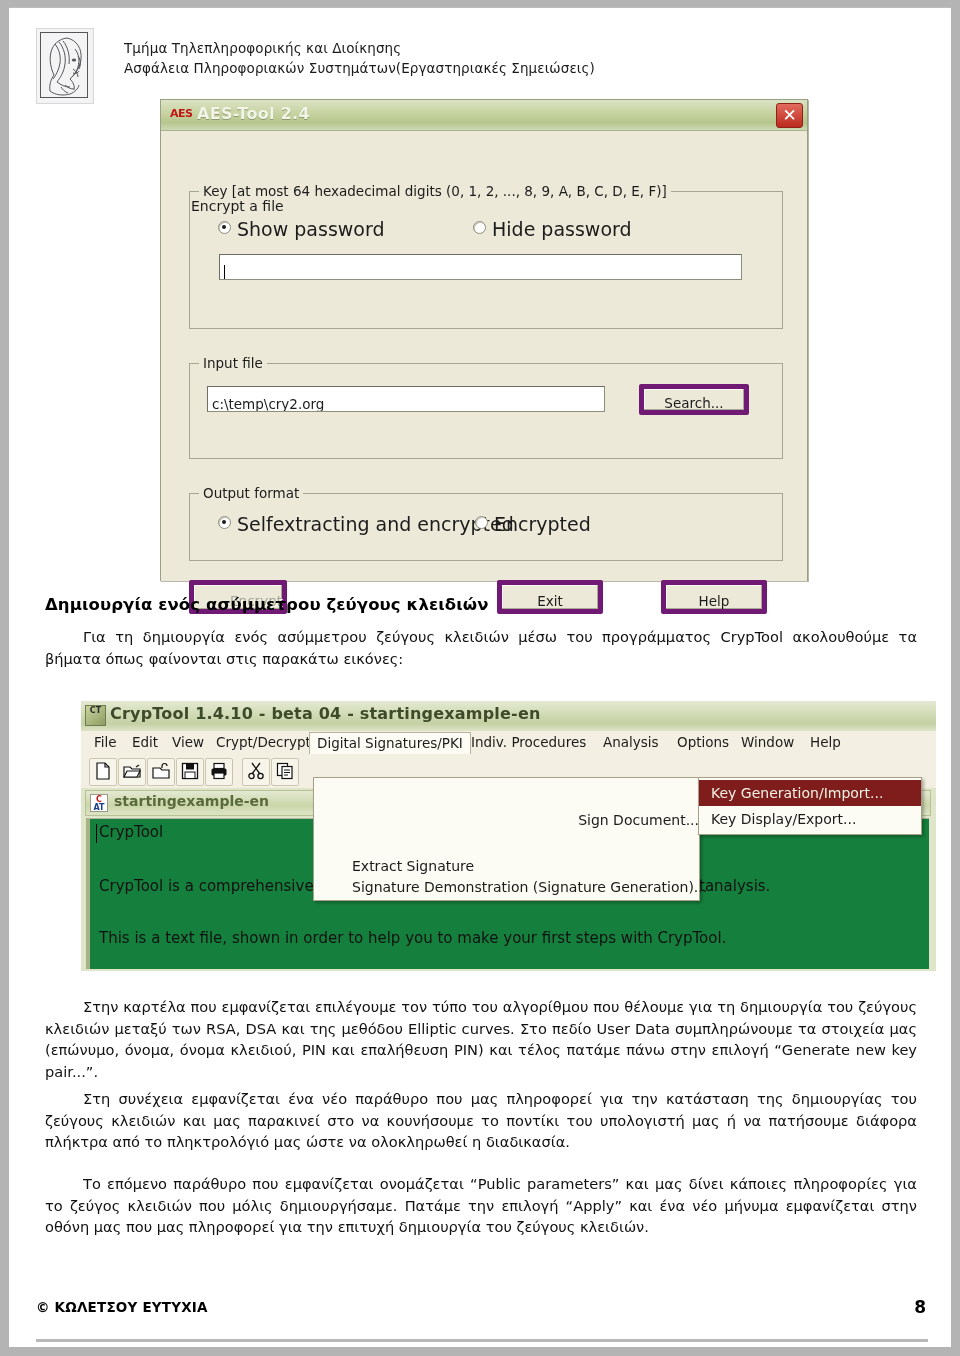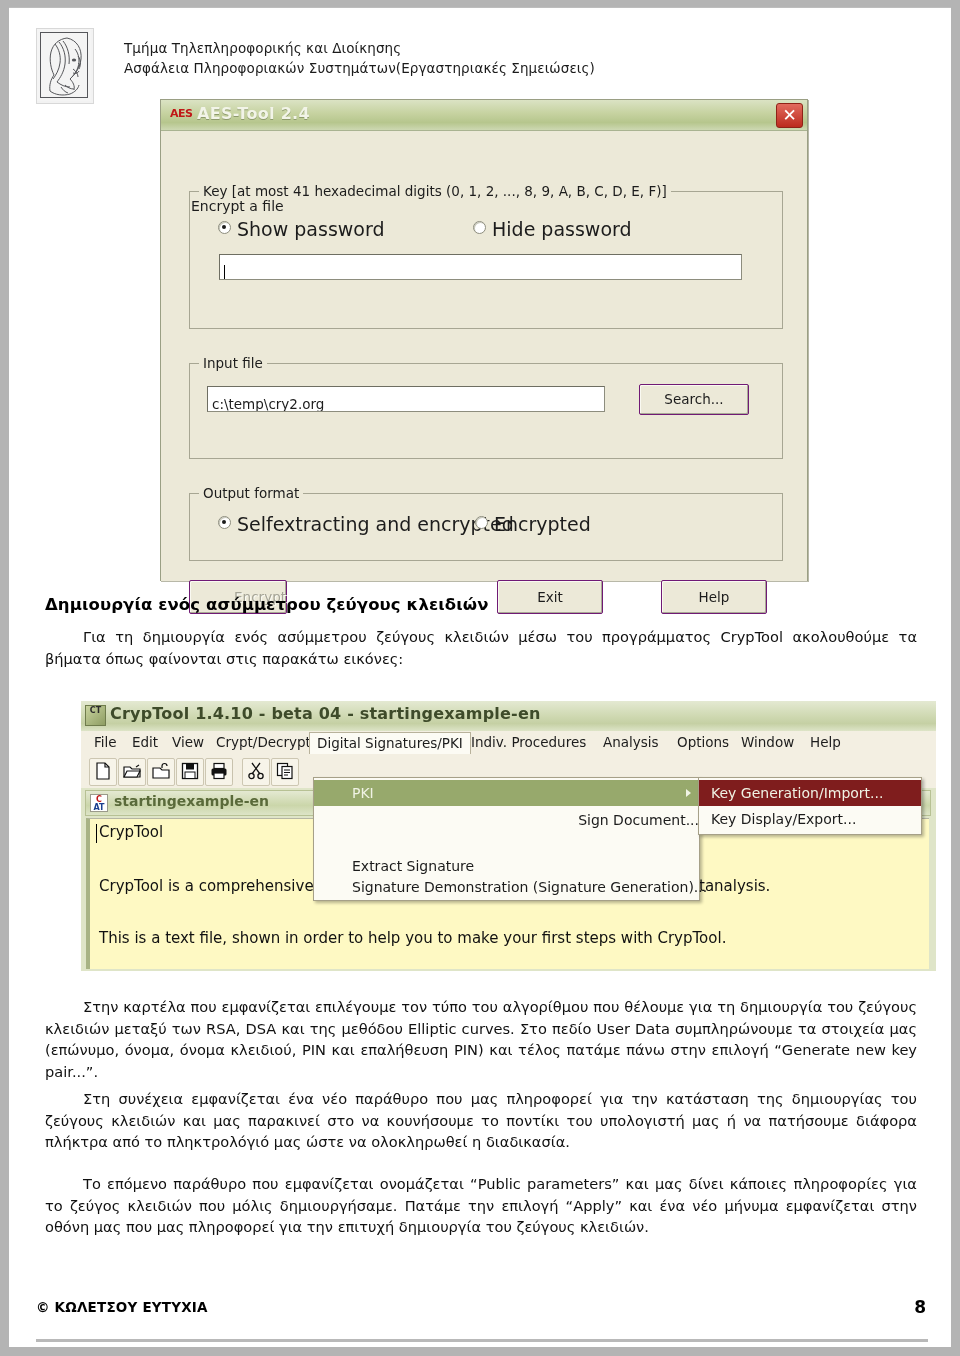--- a/index.html
+++ b/index.html
@@ -120,21 +120,21 @@
     border-top-color:#6e6e62;border-left-color:#6e6e62;
     font-size:13.5px;color:#1c1c1c;
     padding:8px 4px;box-sizing:border-box;line-height:19px;
     white-space:nowrap;overflow:hidden;
   }
   .caret{
     display:inline-block;width:1px;height:14px;background:#000;vertical-align:-2px;
   }
   .btn{
     position:absolute;background:#ece9d8;
-    border:1px solid #701a75;border-radius:2px;
+    border:5px solid #701a75;border-radius:2px;
     box-shadow:inset -1px -1px 0 #a9a995, inset 1px 1px 0 #fafaf2;
     font-size:13.5px;color:#1c1c1c;text-align:center;
     box-sizing:border-box;cursor:pointer;
   }
   .btn.disabled{color:#a5a496;text-shadow:1px 1px 0 #fbfbf4;cursor:default;text-align:right;}
 
   
   .h2{
     position:absolute;font-size:16.5px;font-weight:bold;color:#000;
     letter-spacing:.1px;
@@ -203,21 +203,21 @@
     background:#fff;border:1px solid #9a9a8a;
     font-size:8px;font-weight:bold;line-height:8px;text-align:center;
     color:#c01717;padding-top:1px;box-sizing:border-box;
   }
   #ct-child-title .ct-doc-icon b{display:block;color:#1b3f8f;}
   #ct-child-title .ct-doc-name{
     position:absolute;left:28px;top:2px;font-size:14px;font-weight:bold;color:#5a6a3a;
   }
   #ct-doc-area{
     position:absolute;left:5px;top:30px;width:843px;height:151px;
-    background:#fef9c3;border-left:4px solid #a8b385;border-top:1px solid #b5b5a4;
+    background:#15803d;border-left:4px solid #a8b385;border-top:1px solid #b5b5a4;
     box-sizing:border-box;
     overflow:hidden;
   }
   .doc-line{
     position:absolute;left:9px;font-size:15px;color:#111;white-space:nowrap;
   }
   .doc-caret{position:absolute;left:6px;width:1px;background:#000;}
   
   #ct-menu-drop{
     position:absolute;left:232px;top:76px;width:385px;height:122px;
@@ -315,21 +315,21 @@
     <div id="aes-titlebar">
       <div id="aes-icon">AES</div>
       <div id="aes-title">AES-Tool 2.4</div>
       <div id="aes-close">✕</div>
     </div>
     <div id="aes-body">
 
       <div class="aes-label" style="left:30px;top:27px;">Encrypt a file</div>
 
       <div class="group" style="left:28px;top:60px;width:592px;height:136px;">
-        <div class="legend">Key [at most 41 hexadecimal digits (0, 1, 2, ..., 8, 9, A, B, C, D, E, F)]</div>
+        <div class="legend">Key [at most 64 hexadecimal digits (0, 1, 2, ..., 8, 9, A, B, C, D, E, F)]</div>
         <div class="radio on" style="left:28px;top:26px;">Show password</div>
         <div class="radio" style="left:283px;top:26px;">Hide password</div>
         <div class="textbox" style="left:29px;top:62px;width:523px;height:26px;"><span class="caret"></span><span></span></div>
       </div>
 
       <div class="group" style="left:28px;top:232px;width:592px;height:94px;">
         <div class="legend">Input file</div>
         <div class="textbox" style="left:17px;top:22px;width:398px;height:26px;">c:\temp\cry2.org</div>
         <div class="btn" style="left:449px;top:20px;width:110px;height:31px;line-height:29px;">Search...</div>
       </div>
@@ -428,24 +428,20 @@
       </div>
       <div id="ct-doc-area">
         <div class="doc-caret" style="top:5px;height:19px;"></div>
         <div class="doc-line" style="top:4px;">CrypTool</div>
         <div class="doc-line" style="top:58px;">CrypTool is a comprehensive educational program about cryptography and cryptanalysis.</div>
         <div class="doc-line" style="top:110px;">This is a text file, shown in order to help you to make your first steps with CrypTool.</div>
       </div>
     </div>
 
     <div id="ct-menu-drop">
-      <div class="dmi hl" style="top:2px;">
-        <span>PKI</span>
-        <span class="arrow"></span>
-      </div>
       <div class="dmi" style="top:29px;text-align:right;">Sign Document...</div>
       <div class="dmi" style="top:75px;">Extract Signature</div>
       <div class="dmi" style="top:96px;">Signature Demonstration (Signature Generation)...</div>
     </div>
 
     <div id="ct-submenu">
       <div class="smi hl" style="top:2px;">Key Generation/Import...</div>
       <div class="smi" style="top:28px;">Key Display/Export...</div>
     </div>
   </div>

